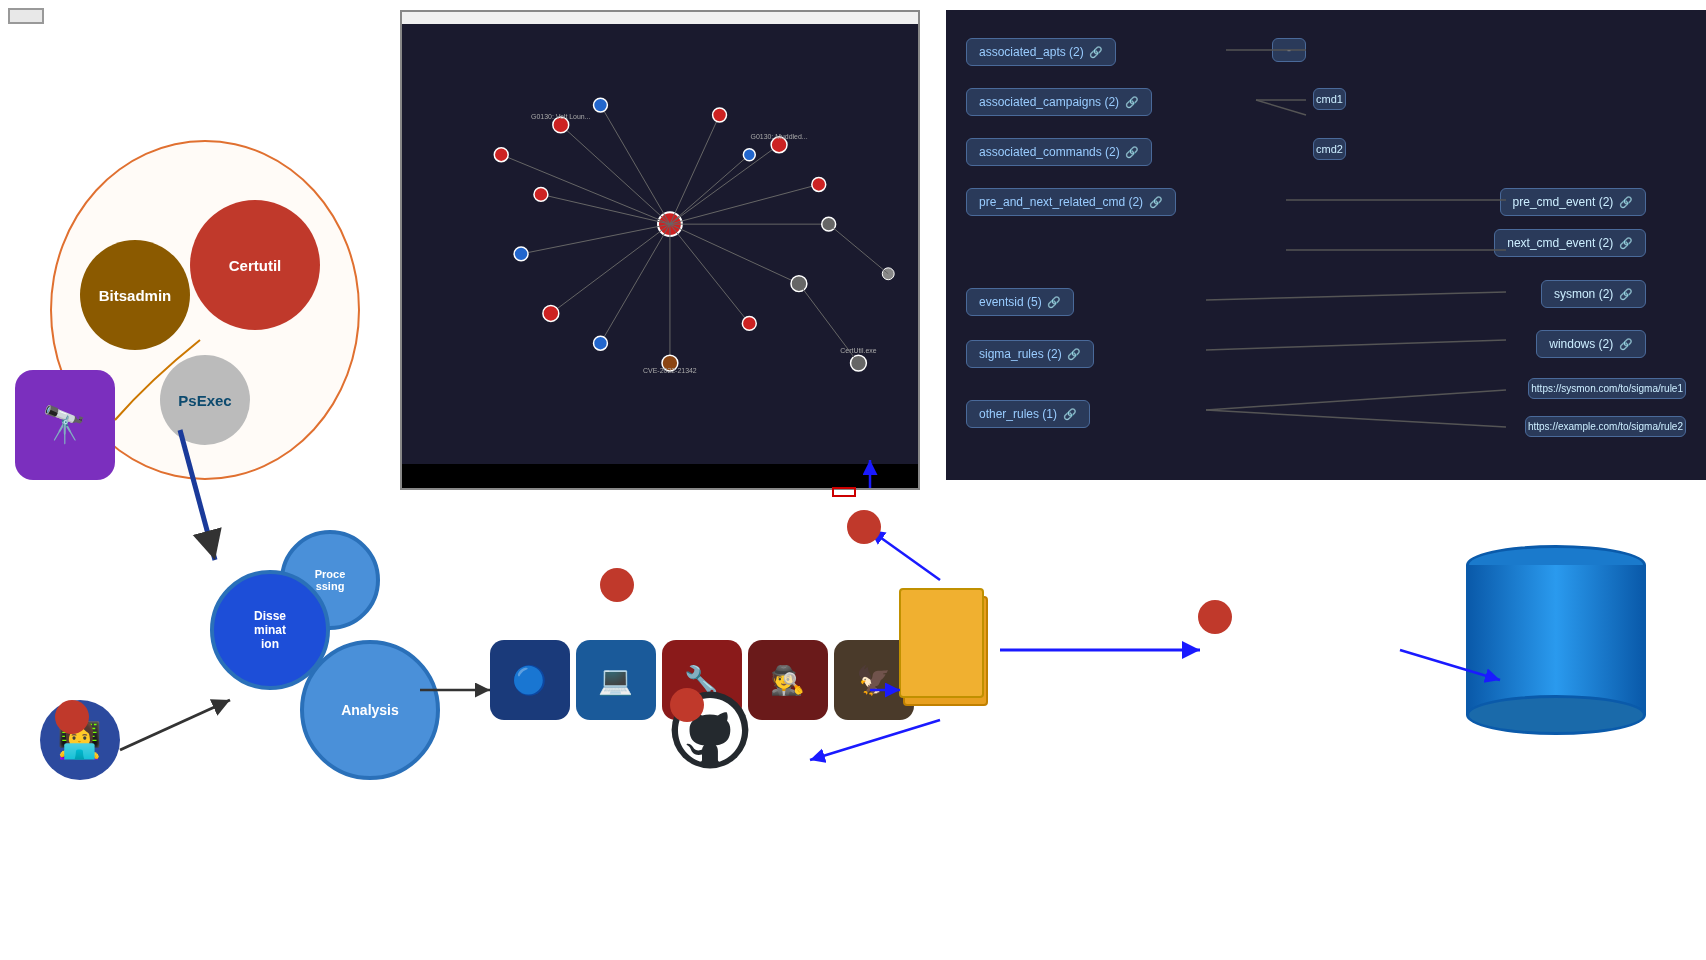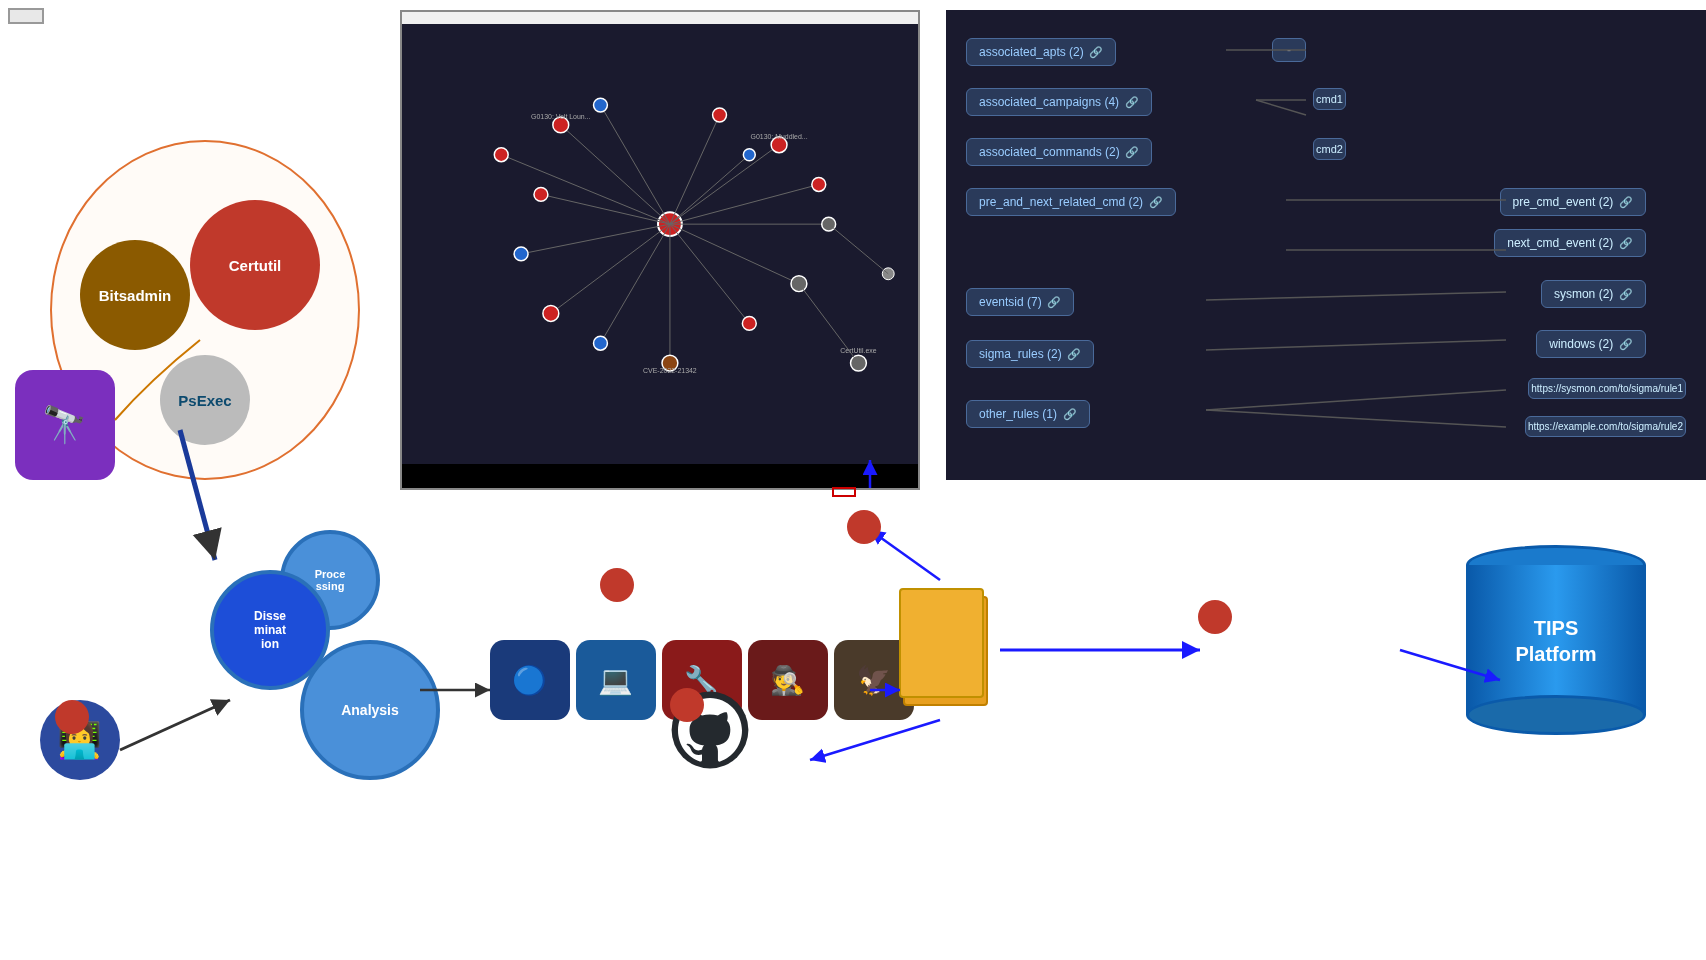--- a/index.html
+++ b/index.html
@@ -508,21 +508,21 @@
 <div class="json-panel">
 
   <div class="jc-node jc-node-left" style="top:28px; left:20px;">
     <span>associated_apts (2)</span>
     <span class="jc-link-icon">🔗</span>
   </div>
 
   <div class="jc-node jc-minus" style="top:28px; right:400px;">-</div>
 
   <div class="jc-node jc-node-left" style="top:78px; left:20px;">
-    <span>associated_campaigns (4)</span>
+    <span>associated_campaigns (2)</span>
     <span class="jc-link-icon">🔗</span>
   </div>
 
   <div class="jc-node jc-val-box" style="top:78px; right:360px;">cmd1</div>
 
   <div class="jc-node jc-node-left" style="top:128px; left:20px;">
     <span>associated_commands (2)</span>
     <span class="jc-link-icon">🔗</span>
   </div>
 
@@ -537,21 +537,21 @@
     <span>pre_cmd_event (2)</span>
     <span class="jc-link-icon">🔗</span>
   </div>
 
   <div class="jc-node jc-node-right" style="top:219px; right:60px;">
     <span>next_cmd_event (2)</span>
     <span class="jc-link-icon">🔗</span>
   </div>
 
   <div class="jc-node jc-node-left" style="top:278px; left:20px;">
-    <span>eventsid (7)</span>
+    <span>eventsid (5)</span>
     <span class="jc-link-icon">🔗</span>
   </div>
 
   <div class="jc-node jc-node-right" style="top:270px; right:60px;">
     <span>sysmon (2)</span>
     <span class="jc-link-icon">🔗</span>
   </div>
 
   <div class="jc-node jc-node-left" style="top:330px; left:20px;">
     <span>sigma_rules (2)</span>
@@ -642,21 +642,20 @@
 
   <div style="position:relative; width:180px; height:190px;">
 
     <div style="position:absolute;top:0;left:0;width:180px;height:40px;background:#1a7acc;border-radius:50%;border:3px solid #0a5aaa;"></div>
 
     <div style="position:absolute;top:20px;left:0;width:180px;height:150px;background:linear-gradient(to right, #0a5aaa, #1a7acc, #2a9aee, #1a7acc, #0a5aaa);border-left:3px solid #0a5aaa;border-right:3px solid #0a5aaa;">
     </div>
 
     <div style="position:absolute;bottom:0;left:0;width:180px;height:40px;background:#1a6aaa;border-radius:50%;border:3px solid #0a5aaa;"></div>
 
-    <div style="position:absolute;top:70px;left:0;right:0;text-align:center;font-size:20px;font-weight:bold;color:#fff;line-height:1.3;">TIPS<br>Platform</div>
   </div>
 </div>
 
 <svg class="arrows" viewBox="0 0 1706 960">
   <defs>
     <marker id="arr-blue" markerWidth="8" markerHeight="8" refX="6" refY="3" orient="auto">
       <path d="M0,0 L0,6 L6,3 z" fill="#1a1aff"></path>
     </marker>
     <marker id="arr-dark" markerWidth="8" markerHeight="8" refX="6" refY="3" orient="auto">
       <path d="M0,0 L0,6 L6,3 z" fill="#333"></path>

